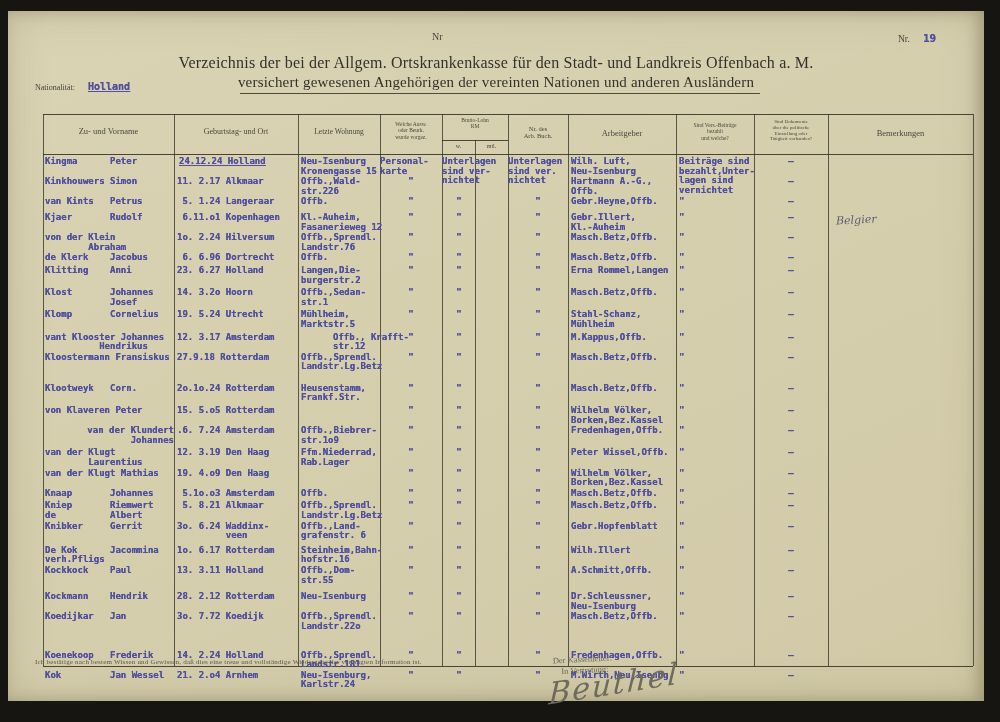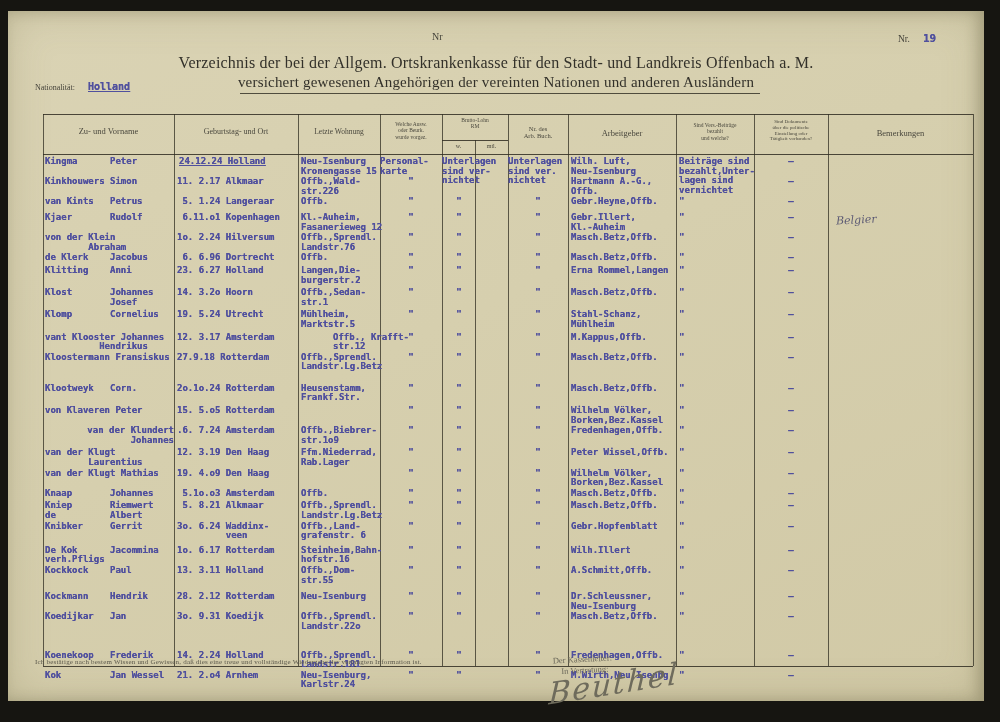--- a/index.html
+++ b/index.html
@@ -364,21 +364,21 @@
             <div class="tcell" style="left: 337px; width: 62px; text-align: center;">"</div>
             <div class="tcell" style="left: 399px; width: 34px; text-align: center;">"</div>
             <div class="tcell" style="left: 465px; width: 60px; text-align: center;">"</div>
             <div class="tcell" style="left: 528px; width: 105px; text-align: left;">Dr.Schleussner,
 Neu-Isenburg</div>
             <div class="tcell" style="left: 636px; width: 75px; text-align: left;">"</div>
             <div class="tcell" style="left: 711px; width: 74px; text-align: center;">–</div>
           </div>
           <div class="trow" style="height: 19.2px; margin-bottom: 19px;">
             <div class="tcell" style="left: 2px; width: 129px; text-align: left;">Koedijkar   Jan</div>
-            <div class="tcell" style="left: 134px; width: 121px; text-align: left;">3o. 9.31 Koedijk</div>
+            <div class="tcell" style="left: 134px; width: 121px; text-align: left;">3o. 7.72 Koedijk</div>
             <div class="tcell" style="left: 258px; width: 79px; text-align: left;">Offb.,Sprendl.
 Landstr.22o</div>
             <div class="tcell" style="left: 337px; width: 62px; text-align: center;">"</div>
             <div class="tcell" style="left: 399px; width: 34px; text-align: center;">"</div>
             <div class="tcell" style="left: 465px; width: 60px; text-align: center;">"</div>
             <div class="tcell" style="left: 528px; width: 105px; text-align: left;">Masch.Betz,Offb.</div>
             <div class="tcell" style="left: 636px; width: 75px; text-align: left;">"</div>
             <div class="tcell" style="left: 711px; width: 74px; text-align: center;">–</div>
           </div>
           <div class="trow" style="height: 19.2px; margin-bottom: 1px; margin-top: 3px;">

